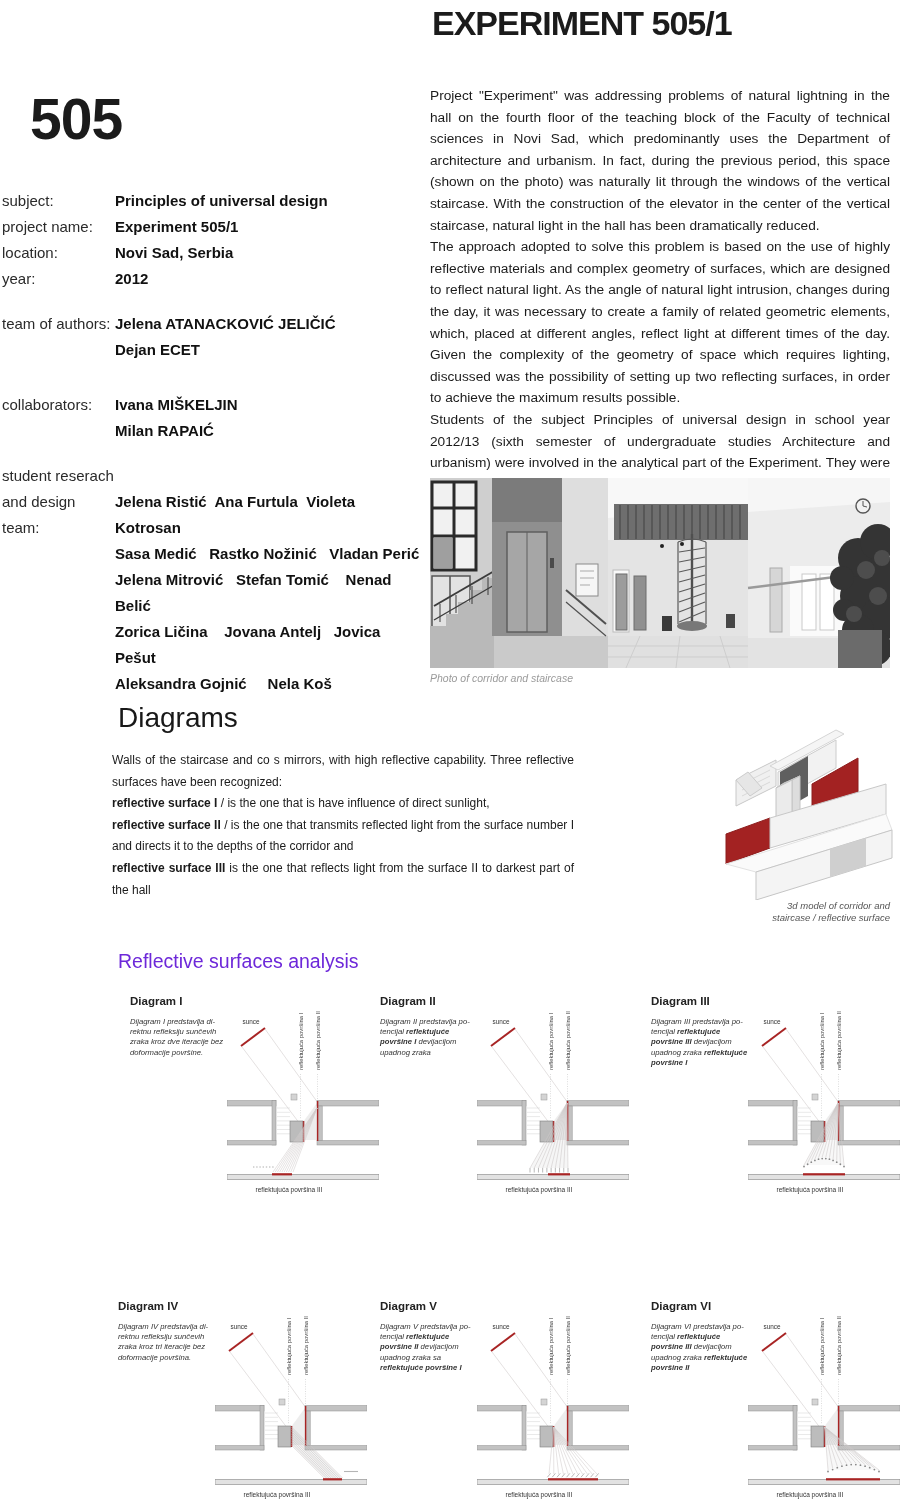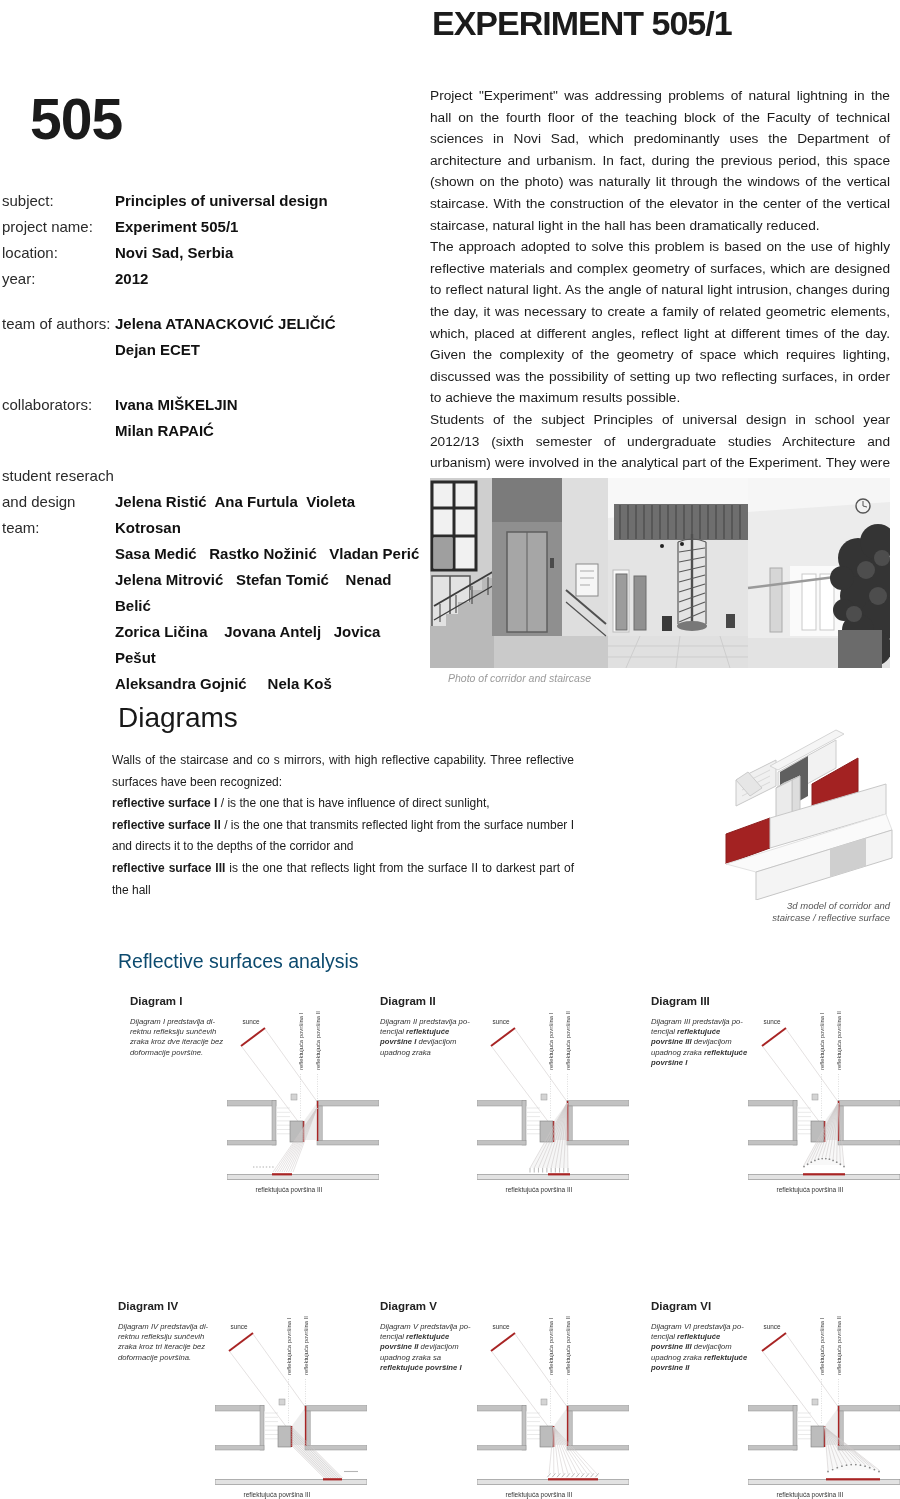--- a/index.html
+++ b/index.html
@@ -15,29 +15,29 @@
   
   .meta{left:2px;top:188px;width:420px;font-size:15px;line-height:26px;}
   .meta-row{display:flex;}
   .meta-label{width:113px;flex:0 0 113px;color:#2a2a2a;}
   .meta-value{font-weight:bold;white-space:pre-wrap;color:#111;}
   
   .intro{left:430px;top:85px;width:460px;font-size:13.7px;line-height:21.6px;}
   .intro p{margin:0;text-align:justify;}
   
   .photo{left:430px;top:478px;width:460px;height:190px;}
-  .photo-caption{left:430px;top:672px;font-size:10.5px;font-style:italic;color:#9a9a9a;margin-left:18px;}
+  .photo-caption{left:430px;top:672px;font-size:10.5px;font-style:italic;color:#9a9a9a;}
   
   .diagrams-heading{left:118px;top:702px;font-size:28px;font-weight:400;color:#181818;}
   .diagrams-body{left:112px;top:750px;width:462px;font-size:12px;line-height:21.6px;}
   .diagrams-body .bl{text-align:justify;}
   .model3d{left:718px;top:722px;width:178px;height:178px;}
   .model-caption{left:756px;top:900px;width:134px;text-align:right;font-size:9.5px;
     font-style:italic;color:#555;line-height:12px;}
-  .analysis-heading{left:118px;top:950px;font-size:19.5px;font-weight:400;color:#0c4a6e;}
+  .analysis-heading{left:118px;top:950px;font-size:19.5px;font-weight:400;color:#6d28d9;}
   
   .dcard{position:absolute;width:255px;height:230px;}
   .dtitle{position:absolute;left:0;top:7px;font-size:11.5px;font-weight:bold;color:#222;}
   .ddesc{position:absolute;left:0;top:29px;font-size:7.7px;font-style:italic;
     line-height:10.2px;color:#333;}
   .ddesc .ln{white-space:nowrap;}
   .ddesc b{font-weight:bold;}
   .dsvg{position:absolute;left:97px;top:10px;}
   b{font-weight:bold;}
 </style>

